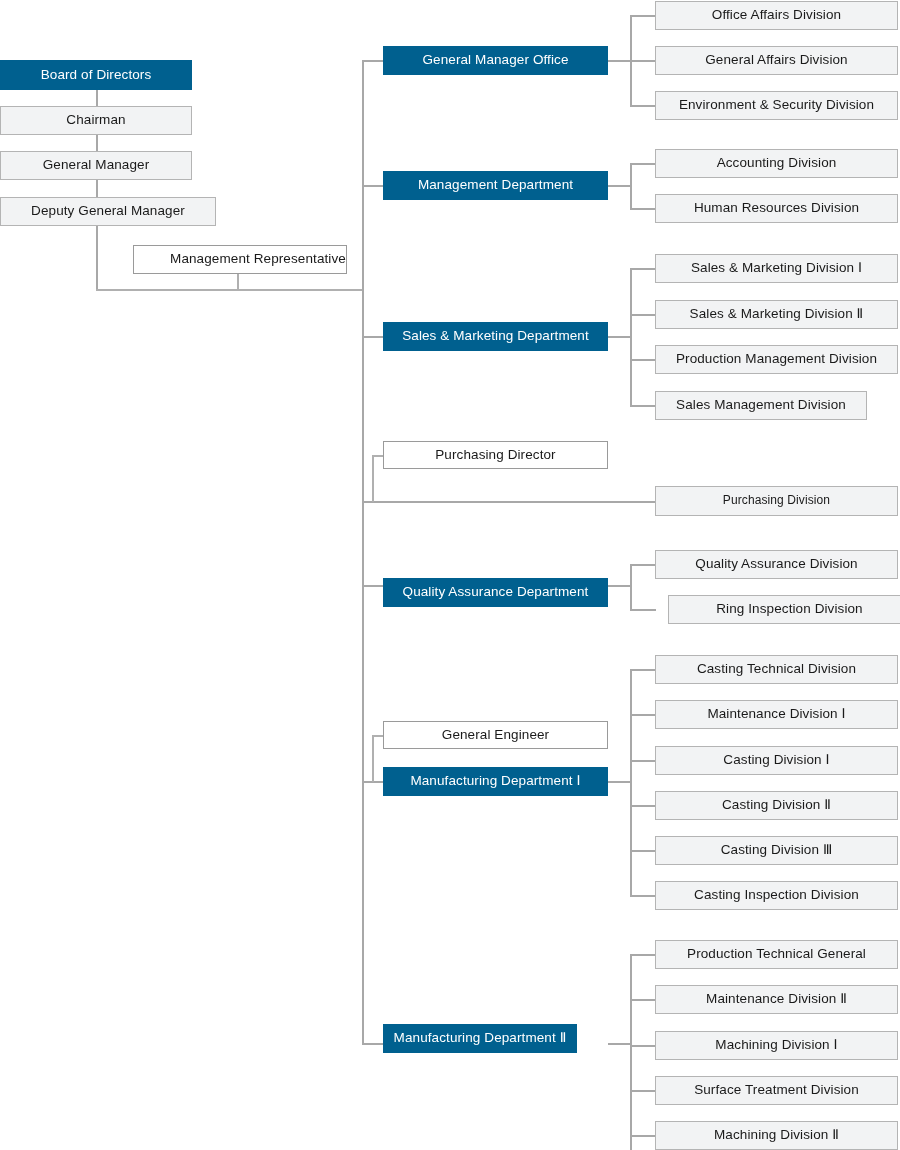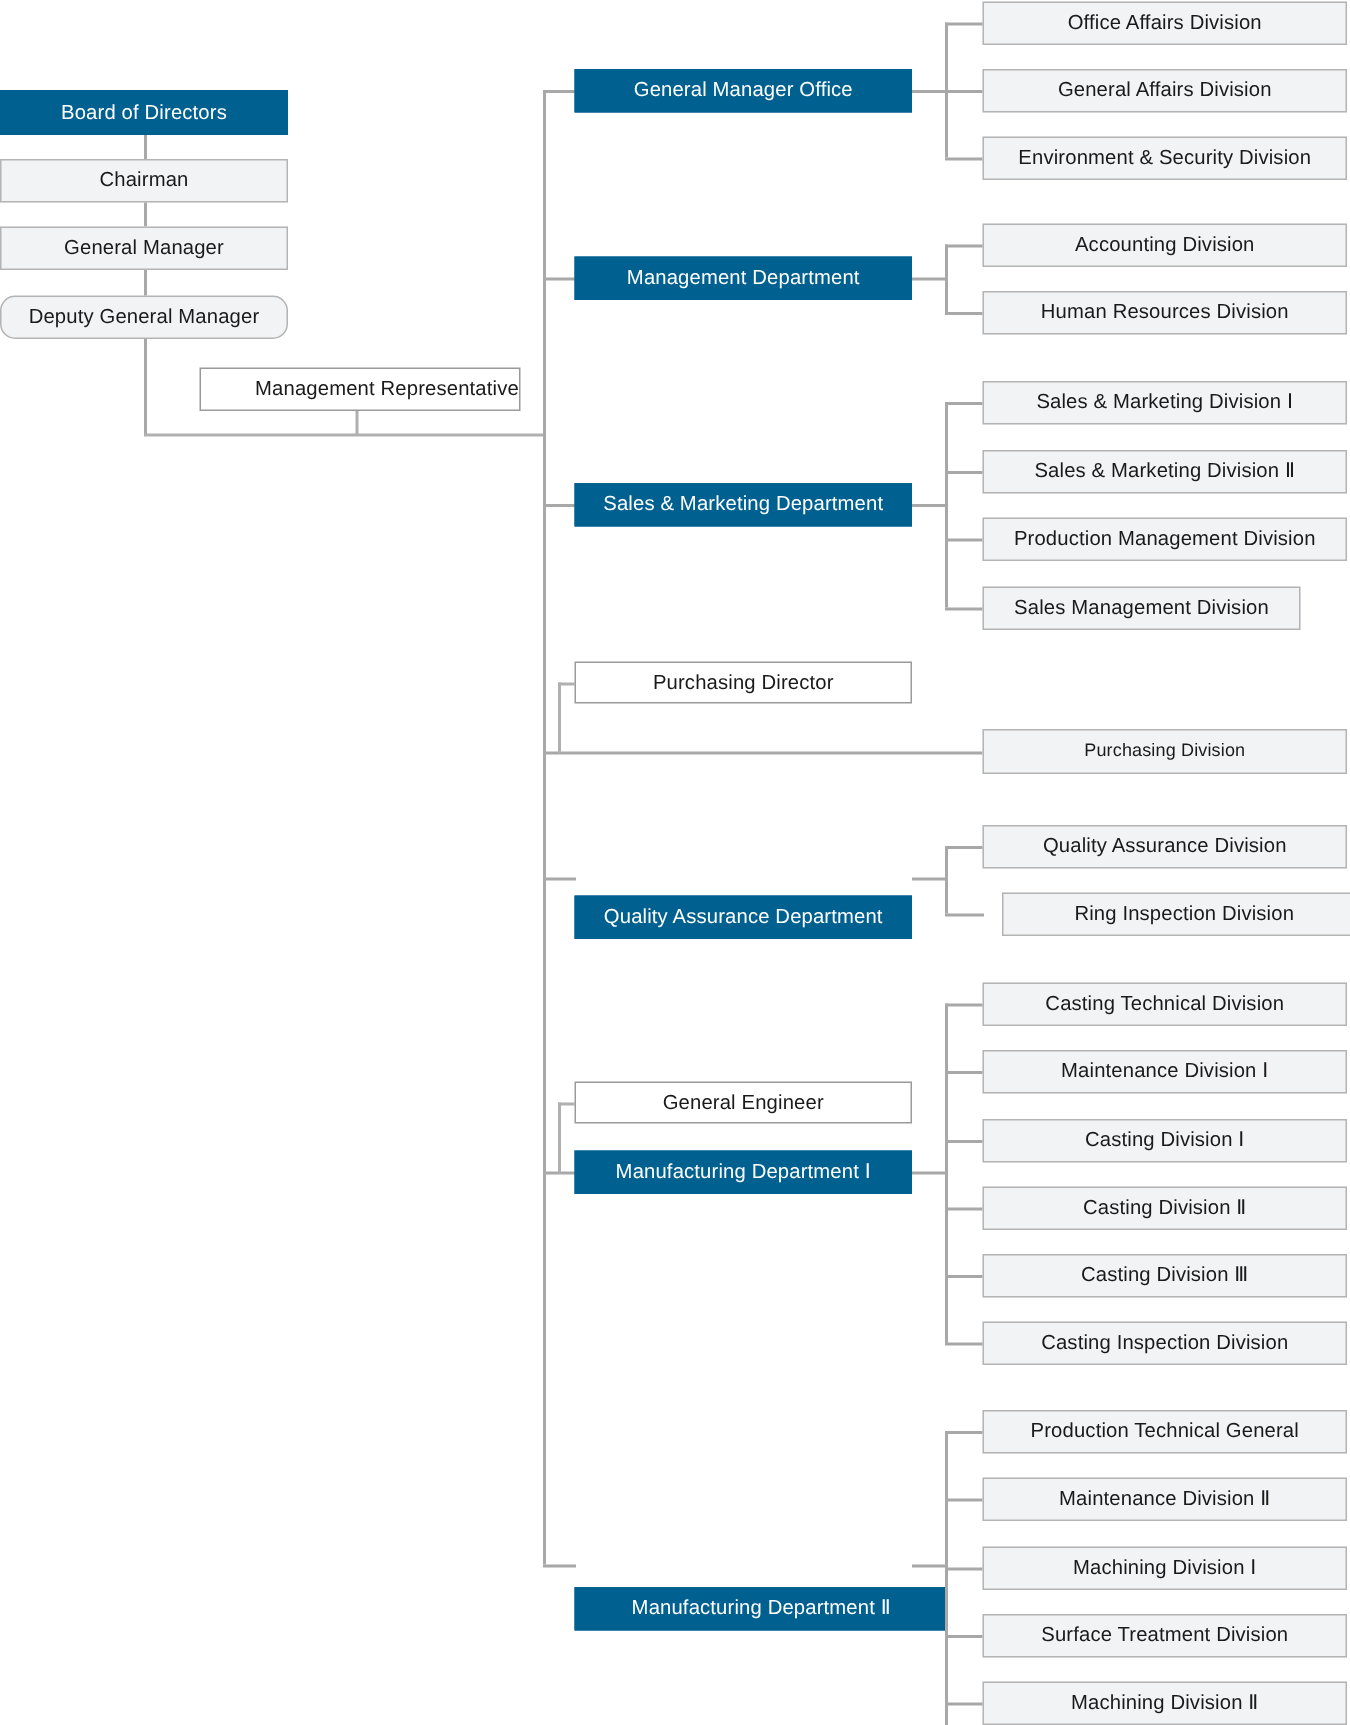--- a/index.html
+++ b/index.html
@@ -63,21 +63,21 @@
   <div class="ln v" style="left:96px; top:90px; height:17px;"></div>
 
   <div class="node grey" style="left:0px; top:106px; width:192px; height:29px;">Chairman</div>
 
   <div class="ln v" style="left:96px; top:135px; height:16px;"></div>
 
   <div class="node grey" style="left:0px; top:151px; width:192px; height:29px;">General Manager</div>
 
   <div class="ln v" style="left:96px; top:180px; height:17px;"></div>
 
-  <div class="node grey" style="left:0px; top:197px; width:192px; height:29px;border-radius:10px;">Deputy General Manager</div>
+  <div class="node grey" style="left:0px; top:197px; width:216px; height:29px;">Deputy General Manager</div>
 
   <div class="ln v" style="left:96px; top:226px; height:64px;"></div>
   <div class="ln h thin" style="left:96px; top:289px; width:267px;"></div>
 
   <div class="node white" style="left:133px; top:245px; width:214px; height:29px;padding-left:36px;">Management Representative</div>
   <div class="ln v thin" style="left:237px; top:274px; height:16px;"></div>
 
   <div class="ln v" style="left:362px; top:60px; height:983px;"></div>
 
   <div class="ln h" style="left:362px; top:60px; width:22px;"></div>
@@ -127,21 +127,21 @@
 
   <div class="ln h" style="left:362px; top:501px; width:293px;"></div>
   <div class="ln v thin" style="left:372px; top:455px; height:47px;"></div>
   <div class="ln h thin" style="left:372px; top:455px; width:12px;"></div>
 
   <div class="node white" style="left:383px; top:441px; width:225px; height:28px;">Purchasing Director</div>
 
   <div class="node grey big" style="left:655px; top:486px; width:243px; height:30px;">Purchasing Division</div>
 
   <div class="ln h" style="left:362px; top:585px; width:22px;"></div>
-  <div class="node blue" style="left:383px; top:597px; width:225px; height:29px;">Quality Assurance Department</div>
+  <div class="node blue" style="left:383px; top:578px; width:225px; height:29px;">Quality Assurance Department</div>
 
   <div class="ln h" style="left:608px; top:585px; width:23px;"></div>
   <div class="ln v" style="left:630px; top:564px; height:45px;"></div>
 
   <div class="ln h" style="left:630px; top:564px; width:26px;"></div>
   <div class="node grey" style="left:655px; top:550px; width:243px; height:29px;">Quality Assurance Division</div>
 
   <div class="ln h" style="left:630px; top:609px; width:26px;"></div>
   <div class="node grey" style="left:655px; top:595px; width:243px; height:29px;margin-left:13px;">Ring Inspection Division</div>
 
@@ -168,21 +168,21 @@
   <div class="ln h" style="left:630px; top:805px; width:26px;"></div>
   <div class="node grey" style="left:655px; top:791px; width:243px; height:29px;">Casting Division Ⅱ</div>
 
   <div class="ln h" style="left:630px; top:850px; width:26px;"></div>
   <div class="node grey" style="left:655px; top:836px; width:243px; height:29px;">Casting Division Ⅲ</div>
 
   <div class="ln h" style="left:630px; top:895px; width:26px;"></div>
   <div class="node grey" style="left:655px; top:881px; width:243px; height:29px;">Casting Inspection Division</div>
 
   <div class="ln h" style="left:362px; top:1043px; width:22px;"></div>
-  <div class="node blue" style="left:383px; top:1058px; width:249px; height:29px;">Manufacturing Department Ⅱ</div>
+  <div class="node blue" style="left:383px; top:1024px; width:194px; height:29px;">Manufacturing Department Ⅱ</div>
 
   <div class="ln h" style="left:608px; top:1043px; width:23px;"></div>
   <div class="ln v" style="left:630px; top:954px; height:196px;"></div>
 
   <div class="ln h" style="left:630px; top:954px; width:26px;"></div>
   <div class="node grey" style="left:655px; top:940px; width:243px; height:29px;">Production Technical General</div>
 
   <div class="ln h" style="left:630px; top:999px; width:26px;"></div>
   <div class="node grey" style="left:655px; top:985px; width:243px; height:29px;">Maintenance Division Ⅱ</div>
 

